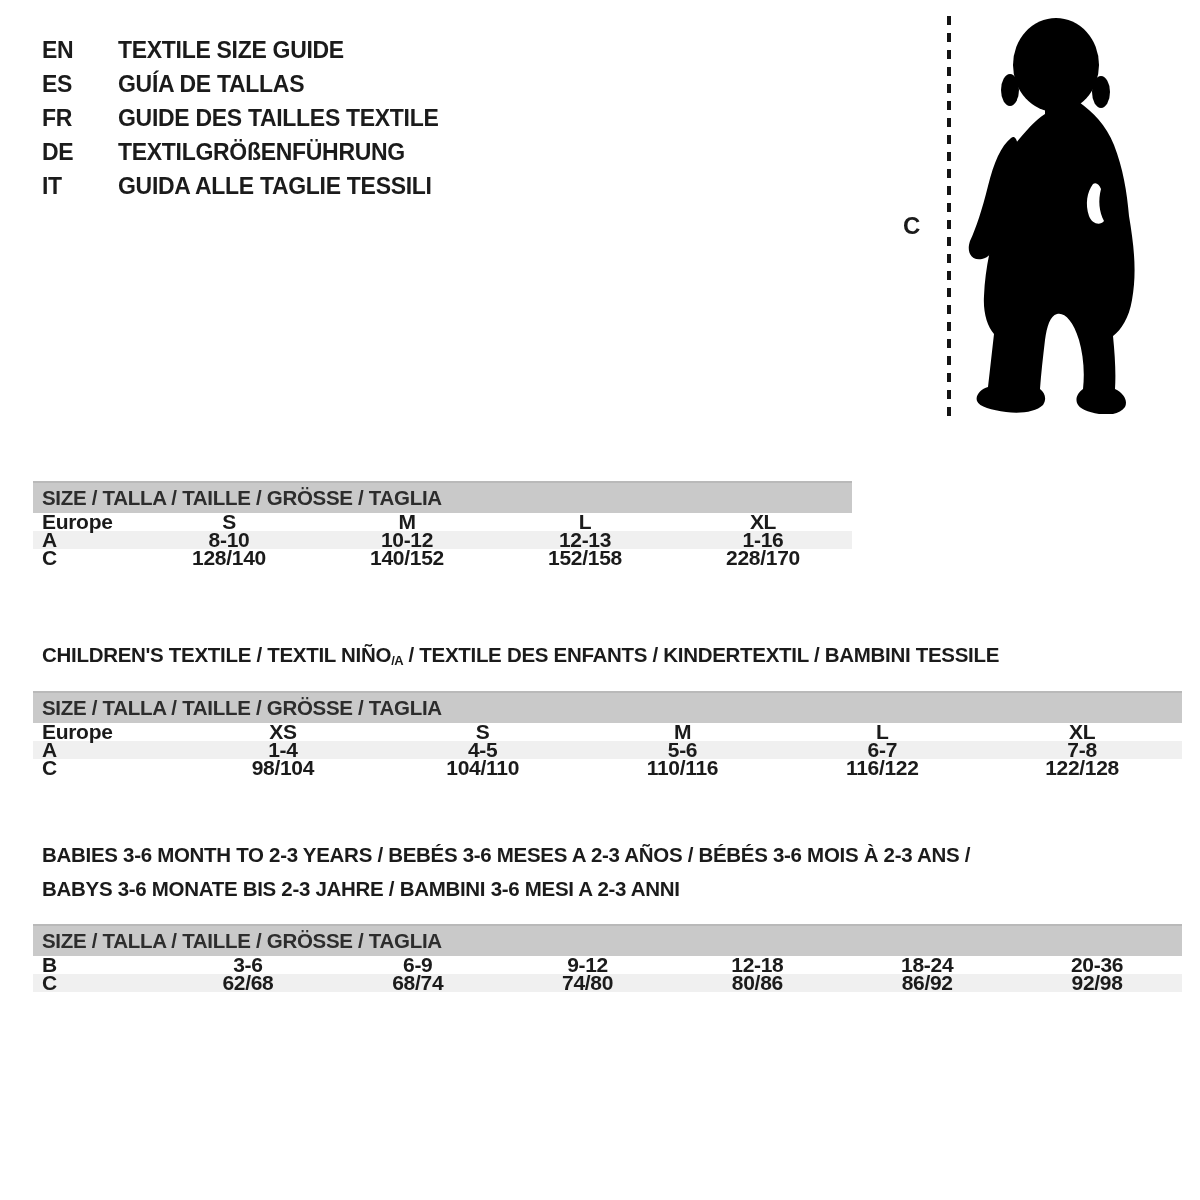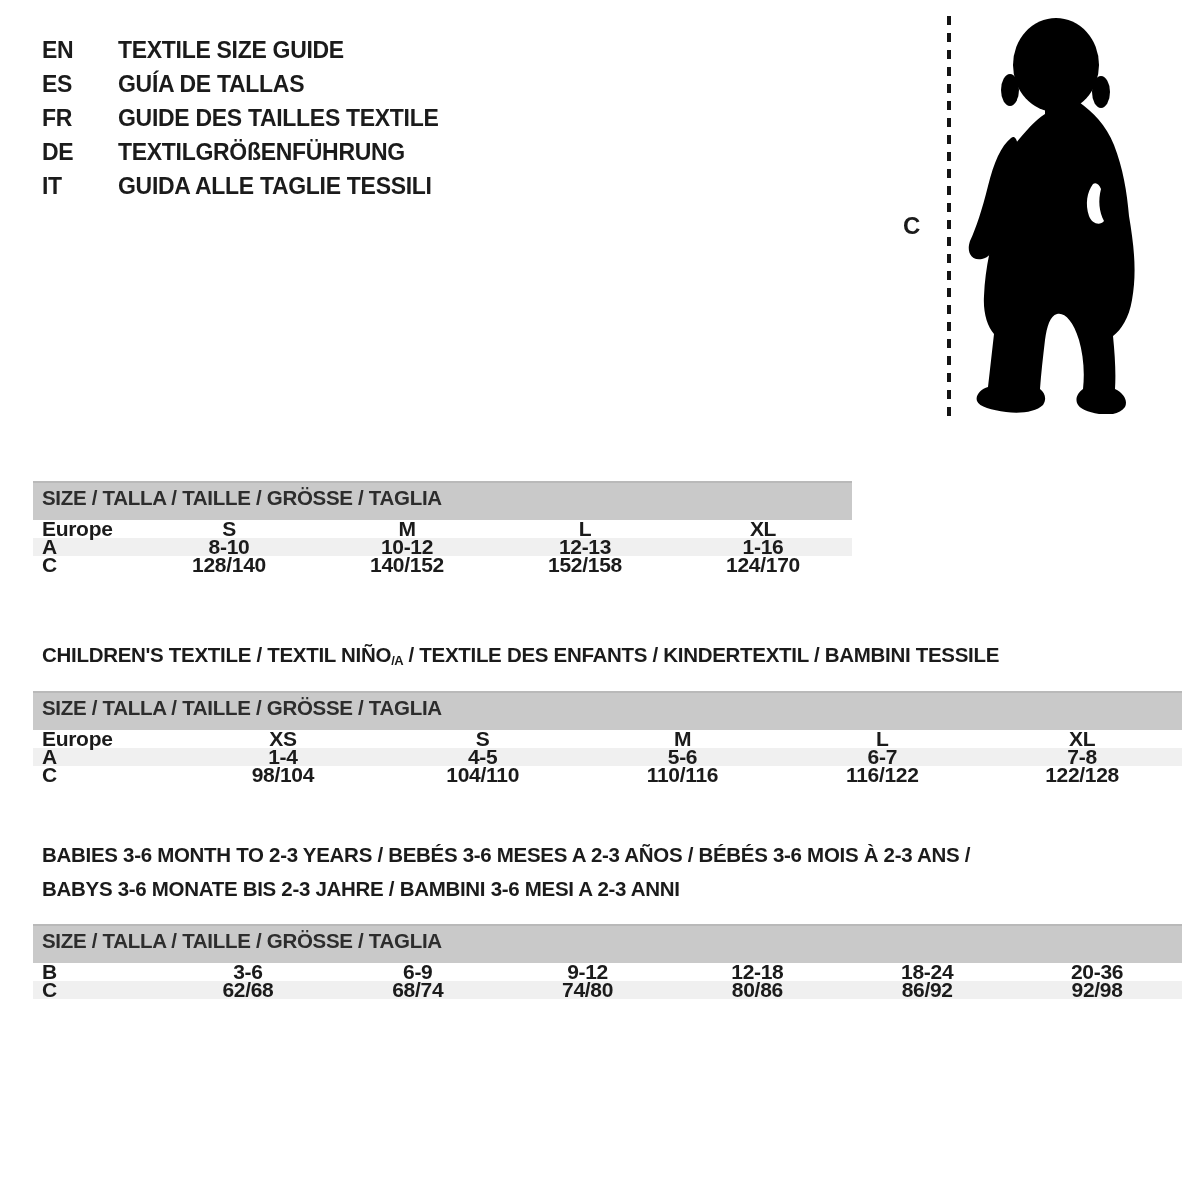--- a/index.html
+++ b/index.html
@@ -28,21 +28,21 @@
   #title-children { top:643px; }
   #title-babies { top:838px; line-height:34px; width:950px; }
   .title-sub { font-size:13px; vertical-align:-3px; letter-spacing:-0.5px; }
 
   
   .table { position:absolute; left:33px; }
   #table-junior { top:481px; width:819px; }
   #table-children { top:691px; width:1149px; }
   #table-babies { top:924px; width:1149px; }
   .size-bar {
-    height:39px; background:#c9c9c9; border-top:2px solid #b9b9b9;
+    height:32px; background:#c9c9c9; border-top:2px solid #b9b9b9;
     box-sizing:border-box; font-size:20.5px; color:#2d2d2d;
     padding-left:9px; line-height:29px;
   }
   .trow { display:flex; height:18px; align-items:center; font-size:21px; }
   .trow.shaded { background:#f0f0f0; }
   .tlabel { box-sizing:border-box; padding-left:9px; }
   #table-junior .tlabel { width:107px; }
   #table-children .tlabel { width:150px; }
   #table-babies .tlabel { width:130px; }
   .tcell { flex:1; text-align:center; }
@@ -138,21 +138,21 @@
       <div class="tcell">8-10</div>
       <div class="tcell">10-12</div>
       <div class="tcell">12-13</div>
       <div class="tcell">1-16</div>
     </div>
     <div class="trow">
       <div class="tlabel">C</div>
       <div class="tcell">128/140</div>
       <div class="tcell">140/152</div>
       <div class="tcell">152/158</div>
-      <div class="tcell">124/170</div>
+      <div class="tcell">228/170</div>
     </div>
   </div>
 
   <div class="section-title" id="title-children">
     <span>CHILDREN'S TEXTILE / TEXTIL NIÑO</span><span class="title-sub">/A</span><span> / TEXTILE DES ENFANTS / KINDERTEXTIL / BAMBINI TESSILE</span>
   </div>
   <div class="table" id="table-children">
     <div class="size-bar">SIZE / TALLA / TAILLE / GRÖSSE / TAGLIA</div>
     <div class="trow">
       <div class="tlabel">Europe</div>

